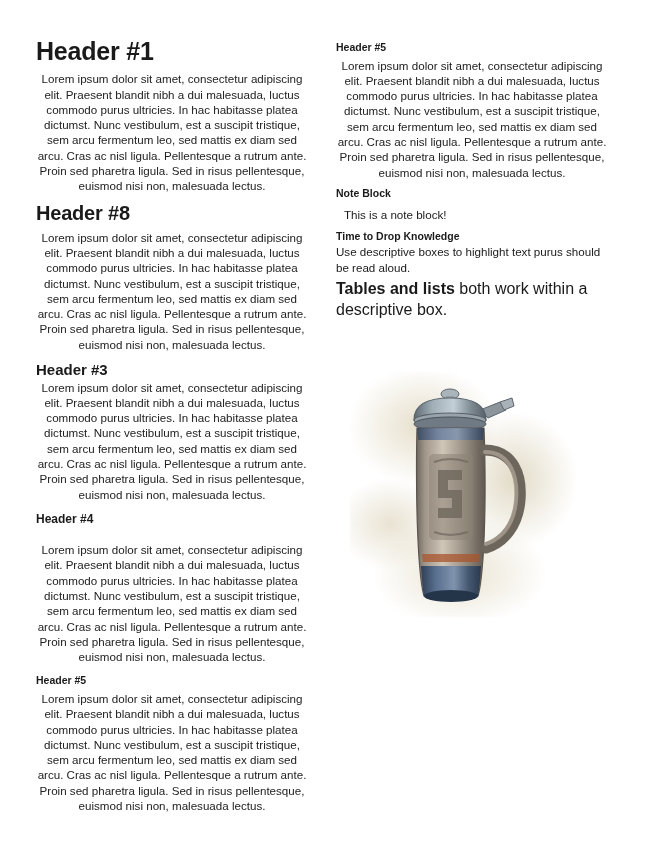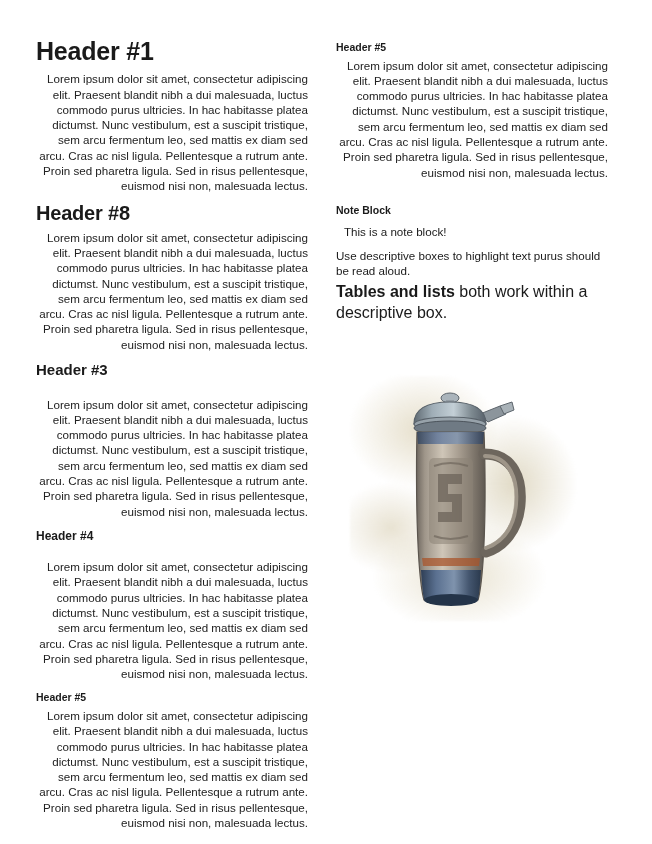--- a/index.html
+++ b/index.html
@@ -46,21 +46,21 @@
   .h2 {
     font-size: 20px;
     font-weight: bold;
     margin: 9px 0 6px 0;
     line-height: 1.05;
     letter-spacing: -0.2px;
   }
   .h3 {
     font-size: 15px;
     font-weight: bold;
-    margin: 10px 0 18px 0;
+    margin: 10px 0 1px 0;
     line-height: 1.1;
   }
   .h4 {
     font-size: 12px;
     font-weight: bold;
     margin: 11px 0 16px 0;
     line-height: 1.1;
   }
   .h5 {
     font-size: 10.5px;
@@ -72,26 +72,26 @@
     font-size: 10.5px;
     font-weight: bold;
     margin: 0 0 4px 0;
     line-height: 1.1;
   }
   p.body {
     font-size: 11.6px;
     line-height: 1.32;
     margin: 0;
     color: #222222;
-    text-align: right;
+    text-align: center;
   }
   .note-title {
     font-size: 10.5px;
     font-weight: bold;
-    margin: 25px 0 1px 0;
+    margin: 8px 0 1px 0;
     line-height: 1.1;
   }
   .note-text {
     font-size: 11.6px;
     line-height: 1.32;
     margin: 8px;
   }
   .drop-title {
     font-size: 10.5px;
     font-weight: bold;
@@ -179,20 +179,21 @@
         <h5 class="h5-right">Header #5</h5>
         <p class="body">Lorem ipsum dolor sit amet, consectetur adipiscing elit. Praesent blandit nibh a dui malesuada, luctus commodo purus ultricies. In hac habitasse platea dictumst. Nunc vestibulum, est a suscipit tristique, sem arcu fermentum leo, sed mattis ex diam sed arcu. Cras ac nisl ligula. Pellentesque a rutrum ante. Proin sed pharetra ligula. Sed in risus pellentesque, euismod nisi non, malesuada lectus.</p>
       </div>
 
       <div>
         <div class="note-title">Note Block</div>
         <p class="note-text">This is a note block!</p>
       </div>
 
       <div>
+        <div class="drop-title">Time to Drop Knowledge</div>
         <p class="desc-text">Use descriptive boxes to highlight text purus should be read aloud.</p>
         <p class="desc-text2"><span class="bold-lead">Tables and lists</span><span> both work within a descriptive box.</span></p>
       </div>
 
       <div class="illustration">
         <div class="stain"></div>
         <svg class="stein-svg" width="150" height="280" viewBox="0 0 150 280">
           <defs>
             <linearGradient id="bodyGrad" x1="0" y1="0" x2="1" y2="0">
               <stop offset="0%" stop-color="#6e675f"></stop>

